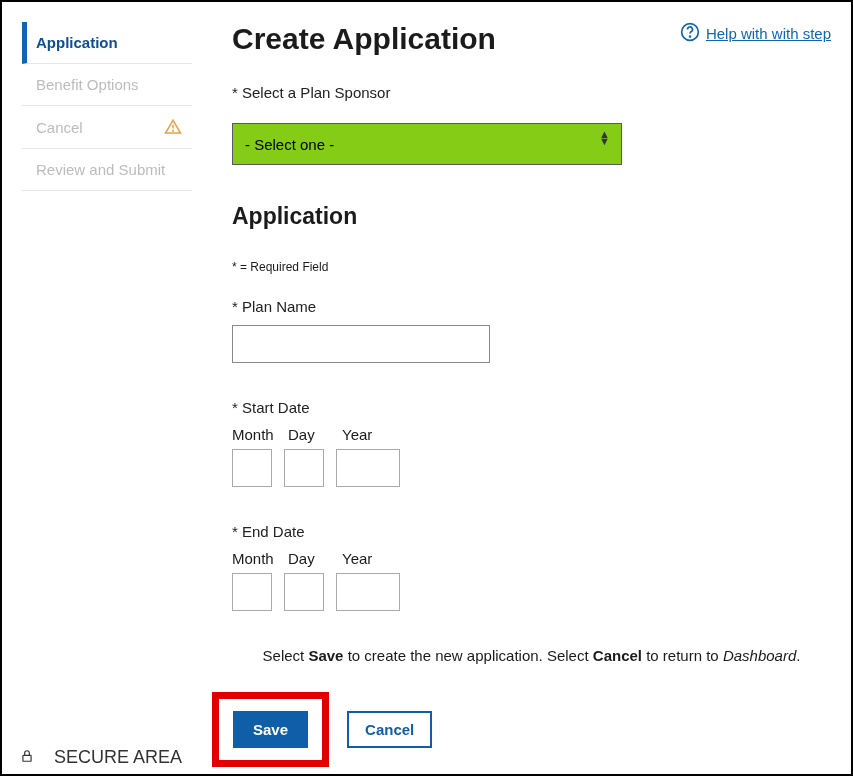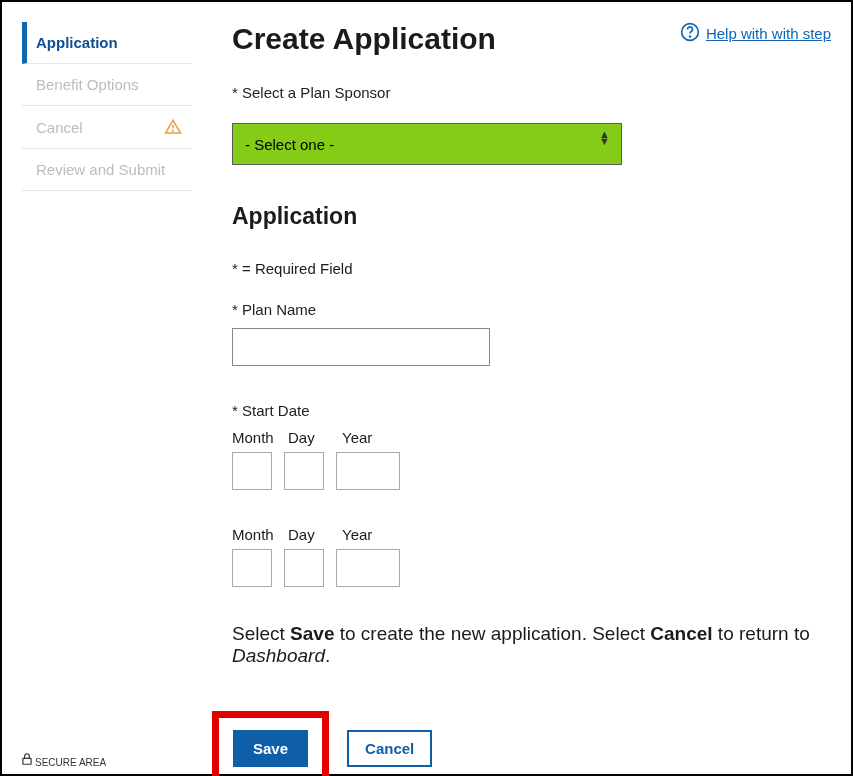--- a/index.html
+++ b/index.html
@@ -102,21 +102,21 @@
       font-size: 11px;
       line-height: 7px;
       color: #333;
     }
     .section-heading {
       font-size: 23px;
       font-weight: 700;
       margin-bottom: 30px;
     }
     .required-note {
-      font-size: 15px;
+      font-size: 12px;
       margin-bottom: 24px;
     }
     .text-input {
       width: 258px;
       height: 38px;
       border: 1px solid #888;
       padding: 0 8px;
       font-size: 15px;
       margin-bottom: 36px;
     }
@@ -145,23 +145,24 @@
       font-size: 15px;
     }
     .date-box-lg {
       width: 64px;
       height: 38px;
       border: 1px solid #aaa;
       text-align: center;
       font-size: 15px;
     }
     .instruction {
-      font-size: 19px;
+      font-size: 15px;
       margin-top: 10px;
-      margin-bottom: 44px;
+      margin-bottom: 28px;
+      text-align: center;
     }
     .instruction .b { font-weight: 700; }
     .instruction .i { font-style: italic; }
     .button-row {
       display: flex;
       gap: 18px;
       align-items: center;
     }
     .highlight-box {
       border: 7px solid #e10000;
@@ -184,25 +185,25 @@
       font-weight: 700;
       font-size: 15px;
       border: 2px solid #0f5fa8;
       padding: 8px 16px;
       cursor: pointer;
     }
     .secure-footer {
       position: absolute;
       bottom: 6px;
       left: 18px;
-      font-size: 10px;
+      font-size: 18px;
       color: #333;
       display: flex;
       align-items: flex-end;
-      gap: 1px;
+      gap: 20px;
     }
   </style>
 </head>
 <body>
 
 <div class="frame">
   <div class="layout">
 
     <div class="sidebar">
       <div class="sidebar-item active">
@@ -263,20 +264,21 @@
           <span class="dl-year">Year</span>
         </div>
         <div class="date-inputs">
           <input type="text" class="date-box-sm" style="">
           <input type="text" class="date-box-sm" style="">
           <input type="text" class="date-box-lg" style="">
         </div>
       </div>
 
       <div class="date-group">
+        <div class="field-label">* End Date</div>
         <div class="date-labels">
           <span class="dl-month">Month</span>
           <span class="dl-day">Day</span>
           <span class="dl-year">Year</span>
         </div>
         <div class="date-inputs">
           <input type="text" class="date-box-sm" style="">
           <input type="text" class="date-box-sm" style="">
           <input type="text" class="date-box-lg" style="">
         </div>

